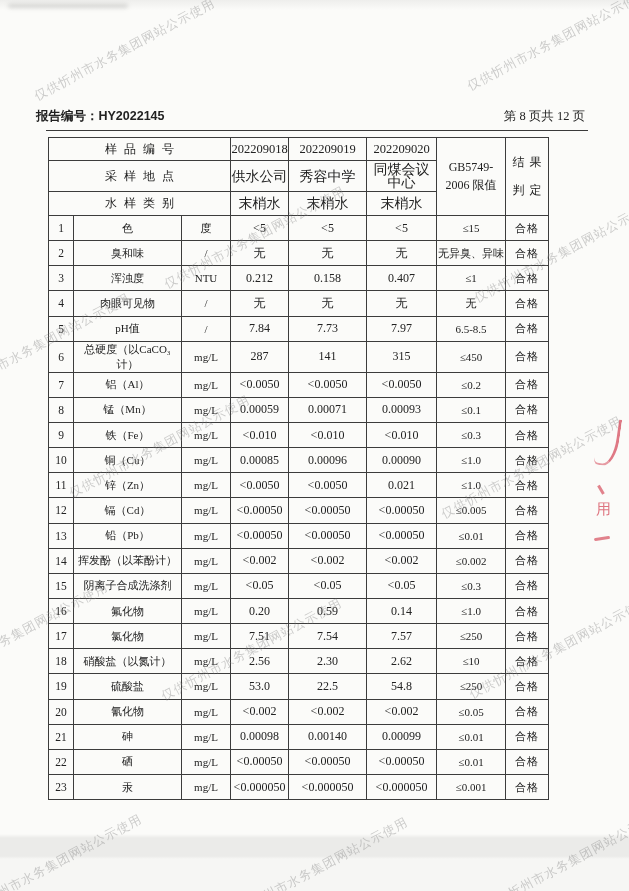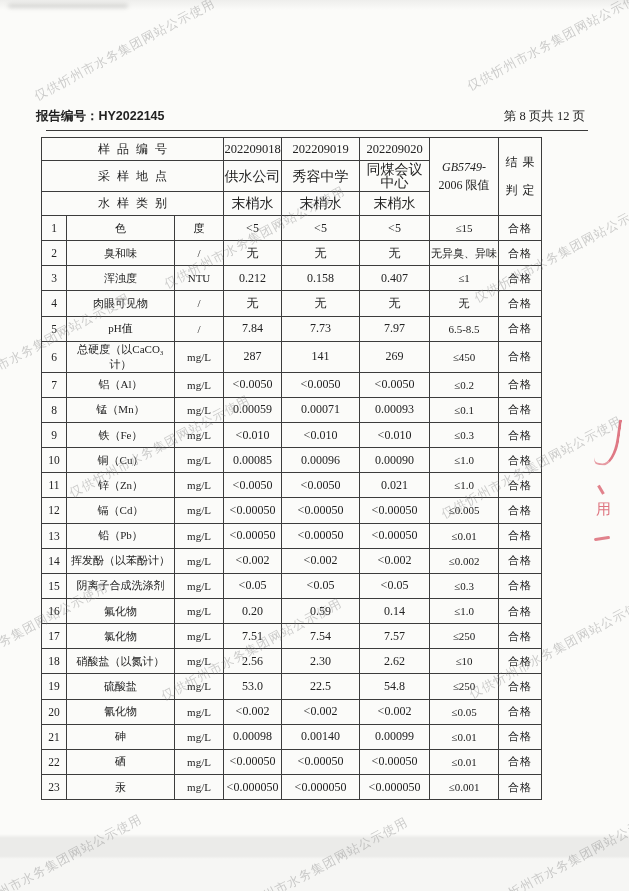--- a/index.html
+++ b/index.html
@@ -37,40 +37,40 @@
   .meta-row{
     position:absolute;top:108px;left:36px;right:44px;z-index:2;
     display:flex;justify-content:space-between;align-items:baseline;
     font-size:12.5px;
   }
   .report-no{font-weight:bold;font-family:"Liberation Sans","DejaVu Sans",sans-serif;}
   .page-info{font-size:12.5px;color:#1e1e1e;margin-left:24px;}
   .rule{position:absolute;top:130px;left:46px;width:542px;height:1px;background:#3a3a3a;z-index:2;}
   
   table.results{
-    position:absolute;top:137px;left:41px;width:500px;z-index:2;
+    position:absolute;top:137px;left:48px;width:500px;z-index:2;
     border-collapse:collapse;table-layout:fixed;
     background:transparent;
   }
   table.results th,table.results td{
     border:1px solid #3c3c3c;
     text-align:center;vertical-align:middle;
     padding:0;font-weight:normal;
     overflow:hidden;
   }
   table.results{border:1.5px solid #303030;}
   thead tr.h1{height:23px;}
   thead tr.h2{height:31px;}
   thead tr.h3{height:24px;margin-top:20px;}
   tbody tr{height:25.15px;}
   .hdr-label{font-size:12px;letter-spacing:7px;text-indent:7px;}
   .hdr-sample{font-size:12.5px;}
   .hdr-loc{font-size:14px;line-height:13px;}
   .hdr-merged{font-size:12px;}
-  .hdr-merged .l1{margin-bottom:2px;font-style:italic;}
+  .hdr-merged .l1{margin-bottom:2px;}
   .hdr-result{font-size:12px;letter-spacing:5px;text-indent:5px;}
   .hdr-result .l1{margin-bottom:11px;}
   .c-no{font-size:11.5px;}
   .c-item{font-size:11px;text-align:left;padding-left:7px;}
   .c-unit{font-size:11px;}
   .c-val{font-size:12px;}
   .c-limit{font-size:11px;}
   .c-result{font-size:11px;letter-spacing:1px;}
   
   .stamp{position:absolute;z-index:4;pointer-events:none;}
@@ -218,21 +218,21 @@
           <td class="c-val">7.97</td>
           <td class="c-limit">6.5-8.5</td>
           <td class="c-result">合格</td>
         </tr>
         <tr>
           <td class="c-no">6</td>
           <td class="c-item">总硬度（以CaCO₃计）</td>
           <td class="c-unit">mg/L</td>
           <td class="c-val">287</td>
           <td class="c-val">141</td>
-          <td class="c-val">269</td>
+          <td class="c-val">315</td>
           <td class="c-limit">≤450</td>
           <td class="c-result">合格</td>
         </tr>
         <tr>
           <td class="c-no">7</td>
           <td class="c-item">铝（Al）</td>
           <td class="c-unit">mg/L</td>
           <td class="c-val">&lt;0.0050</td>
           <td class="c-val">&lt;0.0050</td>
           <td class="c-val">&lt;0.0050</td>

